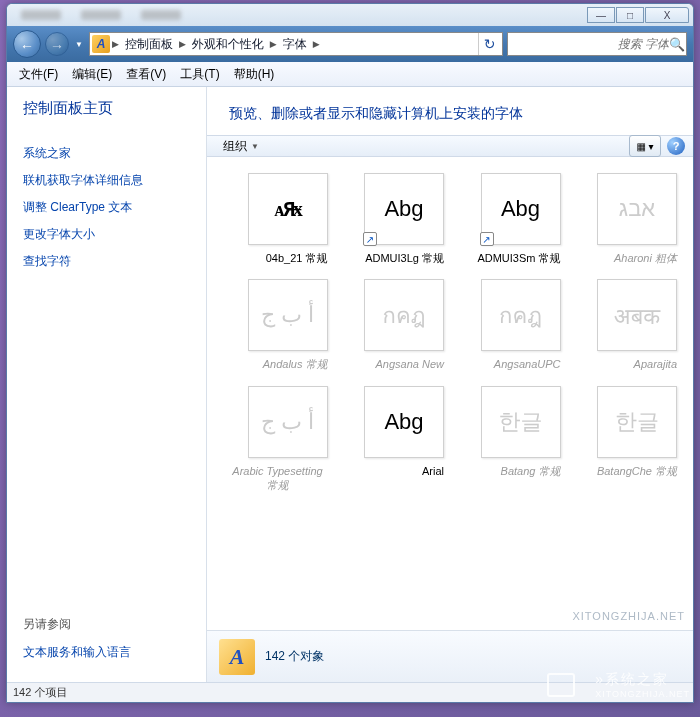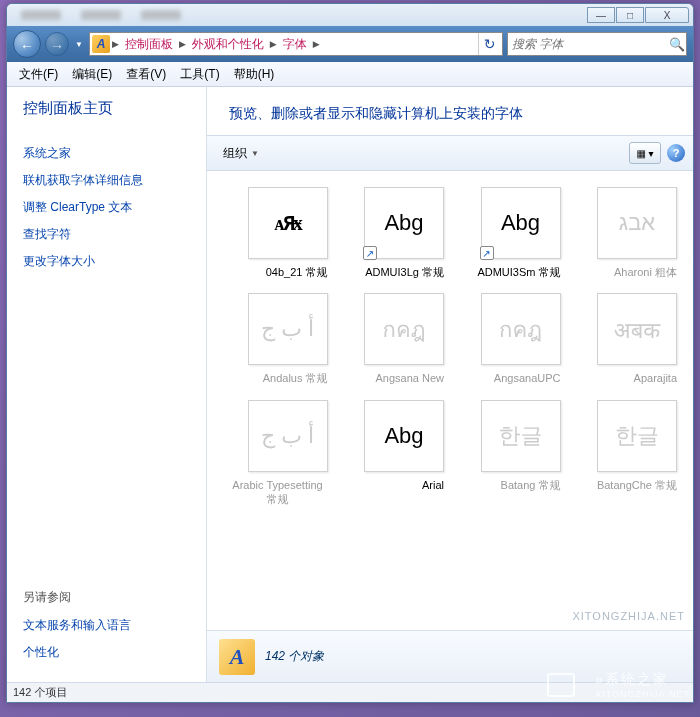--- a/index.html
+++ b/index.html
@@ -12,63 +12,63 @@
 .winbtn { width: 28px; height: 16px; border: 1px solid #7a99b8; background: linear-gradient(#f0f6fc, #d8e6f4); display: flex; align-items: center; justify-content: center; font-size: 10px; color: #445; margin-left: 1px; cursor: default; }
 .winbtn.close { width: 44px; border-radius: 0 3px 0 0; }
 
 .navbar { height: 36px; background: linear-gradient(#5a8ec8, #4578b0 50%, #3a6ba0); display: flex; align-items: center; padding: 0 6px; gap: 4px; }
 .navbtn { width: 28px; height: 28px; border-radius: 50%; background: radial-gradient(circle at 30% 30%, #a8c8e8, #5a8ec8 60%, #3a6ba0); border: 1px solid #2a5a90; display: flex; align-items: center; justify-content: center; color: #fff; font-size: 14px; cursor: default; }
 .navbtn.fwd { background: radial-gradient(circle at 30% 30%, #88a8c8, #4a7eb0 60%, #2a5a90); opacity: 0.7; width: 24px; height: 24px; }
 .nav-dd { width: 12px; height: 20px; display: flex; align-items: center; justify-content: center; color: #fff; font-size: 8px; }
 .addressbar { flex: 1; height: 24px; background: #fff; border: 1px solid #888; display: flex; align-items: center; padding: 0 2px; gap: 2px; }
 .addr-icon { width: 18px; height: 18px; background: linear-gradient(135deg, #ffd060, #e8a020); border-radius: 2px; position: relative; display: flex; align-items: center; justify-content: center; }
 .addr-icon::after { content: "A"; color: #2050c0; font-weight: bold; font-style: italic; font-size: 12px; }
-.crumb { font-size: 12px; color: #be185d; padding: 0 4px; cursor: default; }
+.crumb { font-size: 12px; color: #0f172a; padding: 0 4px; cursor: default; }
 .crumb-sep { font-size: 9px; color: #555; }
 .addr-refresh { width: 22px; height: 22px; display: flex; align-items: center; justify-content: center; color: #2050a0; font-size: 14px; border-left: 1px solid #ccc; }
 .searchbox { width: 180px; height: 24px; background: #fff; border: 1px solid #888; display: flex; align-items: center; padding: 0 4px; }
-.searchbox input { border: none; outline: none; flex: 1; font-size: 12px; font-style: italic; color: #888; background: transparent; }
+.searchbox input { border: none; outline: none; flex: 1; font-size: 12px; font-style: italic; color: #888; background: transparent; text-align: right; }
 .searchbox .sicon { color: #2050a0; font-size: 13px; }
 
 .menubar { height: 24px; background: linear-gradient(#f8faff, #eaf0fa); border-bottom: 1px solid #c8d4e4; display: flex; align-items: center; padding: 12px 6px; gap: 2px; }
 .menuitem { font-size: 12px; padding: 2px 6px; cursor: default; }
 
 .body { flex: 1; display: flex; overflow: hidden; }
 .sidebar { width: 200px; background: #fff; border-right: 1px solid #d8e0ea; display: flex; flex-direction: column; padding: 12px 0; }
 .sidebar .section { padding: 0 16px 14px; }
 .side-heading { font-size: 15px; color: #003399; margin-bottom: 8px; }
 .side-link { font-size: 12px; color: #0645ad; padding: 5px 0; cursor: default; display: block; }
 .sidebar .spacer { flex: 1; }
 .side-sub { font-size: 12px; color: #555; padding: 0 16px 6px; }
 
 .main { flex: 1; display: flex; flex-direction: column; background: #fff; overflow: hidden; }
 .main-header { padding: 18px 22px 12px; }
 .main-title { font-size: 14px; color: #003399; }
-.toolbar { height: 36px; background: linear-gradient(#f6faff, #e6eef8); border-top: 1px solid #d0dae8; border-bottom: 1px solid #d0dae8; display: flex; align-items: center; padding: 0 8px; }
+.toolbar { height: 22px; background: linear-gradient(#f6faff, #e6eef8); border-top: 1px solid #d0dae8; border-bottom: 1px solid #d0dae8; display: flex; align-items: center; padding: 0 8px; }
 .org-btn { font-size: 12px; padding: 3px 8px; display: flex; align-items: center; gap: 4px; cursor: default; }
 .org-btn .dd { font-size: 8px; color: #555; }
 .toolbar .tspacer { flex: 1; }
 .view-btn { width: 32px; height: 22px; border: 1px solid #a8bace; background: linear-gradient(#fff, #e0eaf4); border-radius: 3px; display: flex; align-items: center; justify-content: center; font-size: 10px; margin-right: 6px; cursor: default; }
 .help-btn { width: 18px; height: 18px; border-radius: 50%; background: radial-gradient(circle at 30% 30%, #a0d0ff, #2060c0); color: #fff; display: flex; align-items: center; justify-content: center; font-size: 11px; font-weight: bold; cursor: default; }
 
 .grid-area { flex: 1; overflow: auto; padding: 12px; position: relative; }
 .font-grid { display: grid; grid-template-columns: repeat(4, 1fr); gap: 6px 4px; }
 .font-item { display: flex; flex-direction: column; align-items: flex-end; padding: 4px; cursor: default; }
 .font-thumb { width: 80px; height: 72px; background: #fff; border: 1px solid #d0d0d0; box-shadow: 1px 1px 2px rgba(0,0,0,0.1); display: flex; align-items: center; justify-content: center; font-size: 22px; color: #000; position: relative; margin-bottom: 6px; }
 .font-thumb.faded { color: #ccc; margin-left: 24px; }
 .font-thumb.stack::before, .font-thumb.stack::after { content: ""; position: absolute; width: 80px; height: 72px; background: #fff; border: 1px solid #e0e0e0; z-index: -1; }
 .font-thumb.stack::before { top: 3px; left: 3px; z-index: -1; }
 .font-thumb.stack::after { top: 6px; left: 6px; z-index: -2; }
 .font-thumb .shortcut { position: absolute; bottom: -2px; left: -2px; width: 14px; height: 14px; background: #fff; border: 1px solid #888; border-radius: 2px; display: flex; align-items: center; justify-content: center; color: #0050c0; font-size: 10px; }
 .font-label { font-size: 11px; text-align: center; color: #000; line-height: 1.3; max-width: 100px; }
-.font-label.faded { color: #999; }
+.font-label.faded { color: #999; font-style: italic; }
 .pixel-font { font-family: monospace; letter-spacing: -2px; font-weight: bold; font-size: 20px; }
 .watermark { position: absolute; right: 8px; bottom: 8px; font-size: 11px; color: rgba(120,140,160,0.6); pointer-events: none; letter-spacing: 1px; }
 
-.details-pane { height: 52px; border-top: 1px solid #d8e0ea; background: linear-gradient(#f8fbff, #eaf0f8); display: flex; align-items: center; padding: 0 12px; gap: 10px; font-style: italic; }
+.details-pane { height: 52px; border-top: 1px solid #d8e0ea; background: linear-gradient(#f8fbff, #eaf0f8); display: flex; align-items: center; padding: 0 12px; gap: 10px; }
 .details-icon { width: 36px; height: 36px; background: linear-gradient(135deg, #ffe090, #f0b030); border-radius: 3px; display: flex; align-items: center; justify-content: center; position: relative; }
 .details-icon::after { content: "A"; color: #2050c0; font-weight: bold; font-style: italic; font-size: 22px; font-family: "Times New Roman", serif; }
 .details-text { font-size: 12px; color: #003366; }
 
 .statusbar { height: 20px; background: #f0f3f8; border-top: 1px solid #d0dae8; display: flex; align-items: center; padding: 0 6px; font-size: 11px; color: #333; }
 
 .logo-overlay { position: absolute; right: 10px; bottom: 18px; color: rgba(255,255,255,0.85); pointer-events: none; display: flex; align-items: center; gap: 20px; }
 .logo-overlay .house { width: 28px; height: 24px; border: 2px solid rgba(255,255,255,0.85); border-radius: 3px; position: relative; }
 .logo-overlay .txt { font-size: 14px; letter-spacing: 2px; }
 .logo-overlay .sub { font-size: 9px; letter-spacing: 1px; display: block; }
@@ -122,28 +122,27 @@
   <div class="body">
 
     <div class="sidebar">
       <div class="section">
         <div class="side-heading">控制面板主页</div>
       </div>
       <div class="section">
         <span class="side-link">系统之家</span>
         <span class="side-link">联机获取字体详细信息</span>
         <span class="side-link">调整 ClearType 文本</span>
+        <span class="side-link">更改字体大小</span>
         <span class="side-link">查找字符</span>
-        <span class="side-link">更改字体大小</span>
       </div>
       <div class="spacer"></div>
       <div class="side-sub">另请参阅</div>
       <div class="section" style="padding-bottom:4px">
         <span class="side-link">文本服务和输入语言</span>
-        <span class="side-link">个性化</span>
       </div>
     </div>
 
     <div class="main">
       <div class="main-header">
         <div class="main-title">预览、删除或者显示和隐藏计算机上安装的字体</div>
       </div>
       <div class="toolbar">
         <div class="org-btn">
           <span>组织</span>

